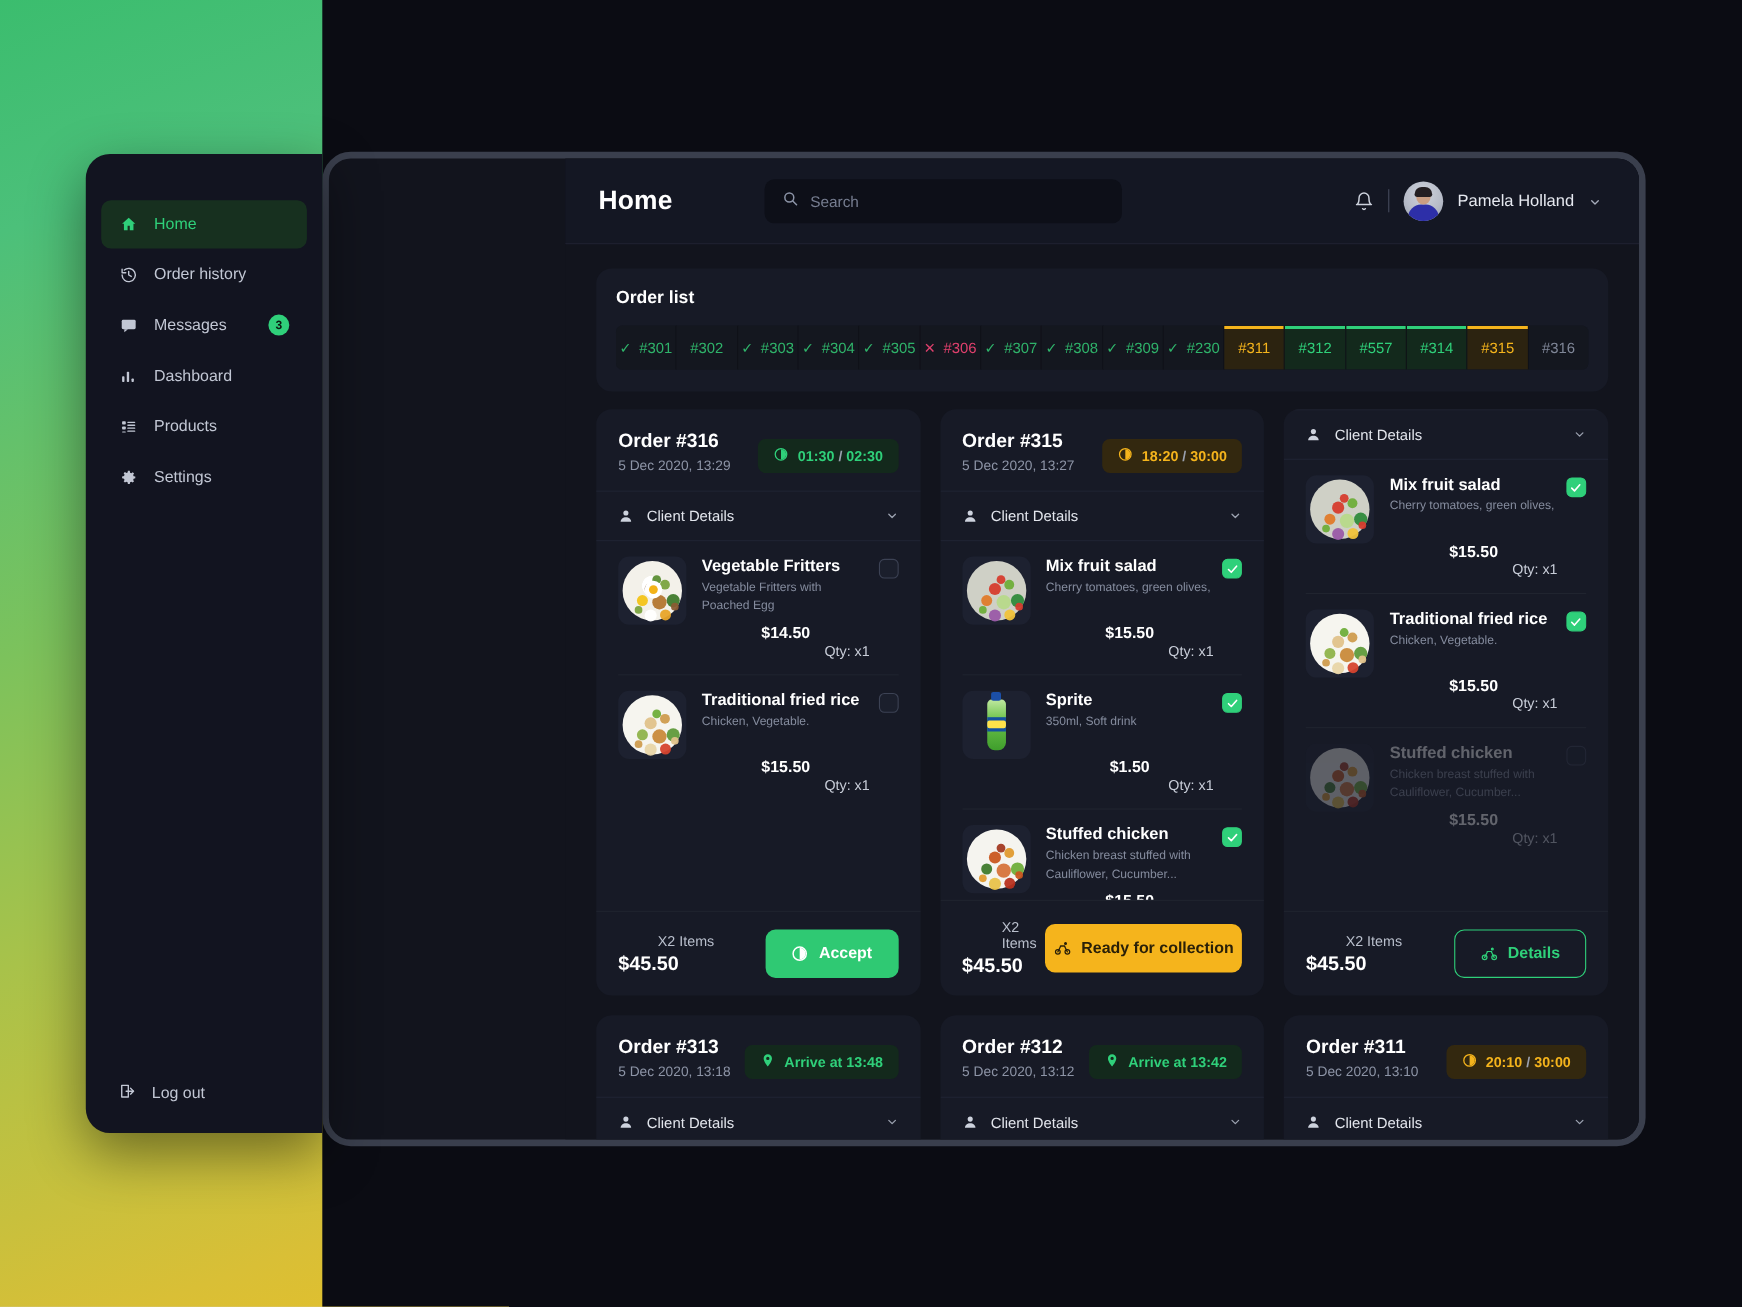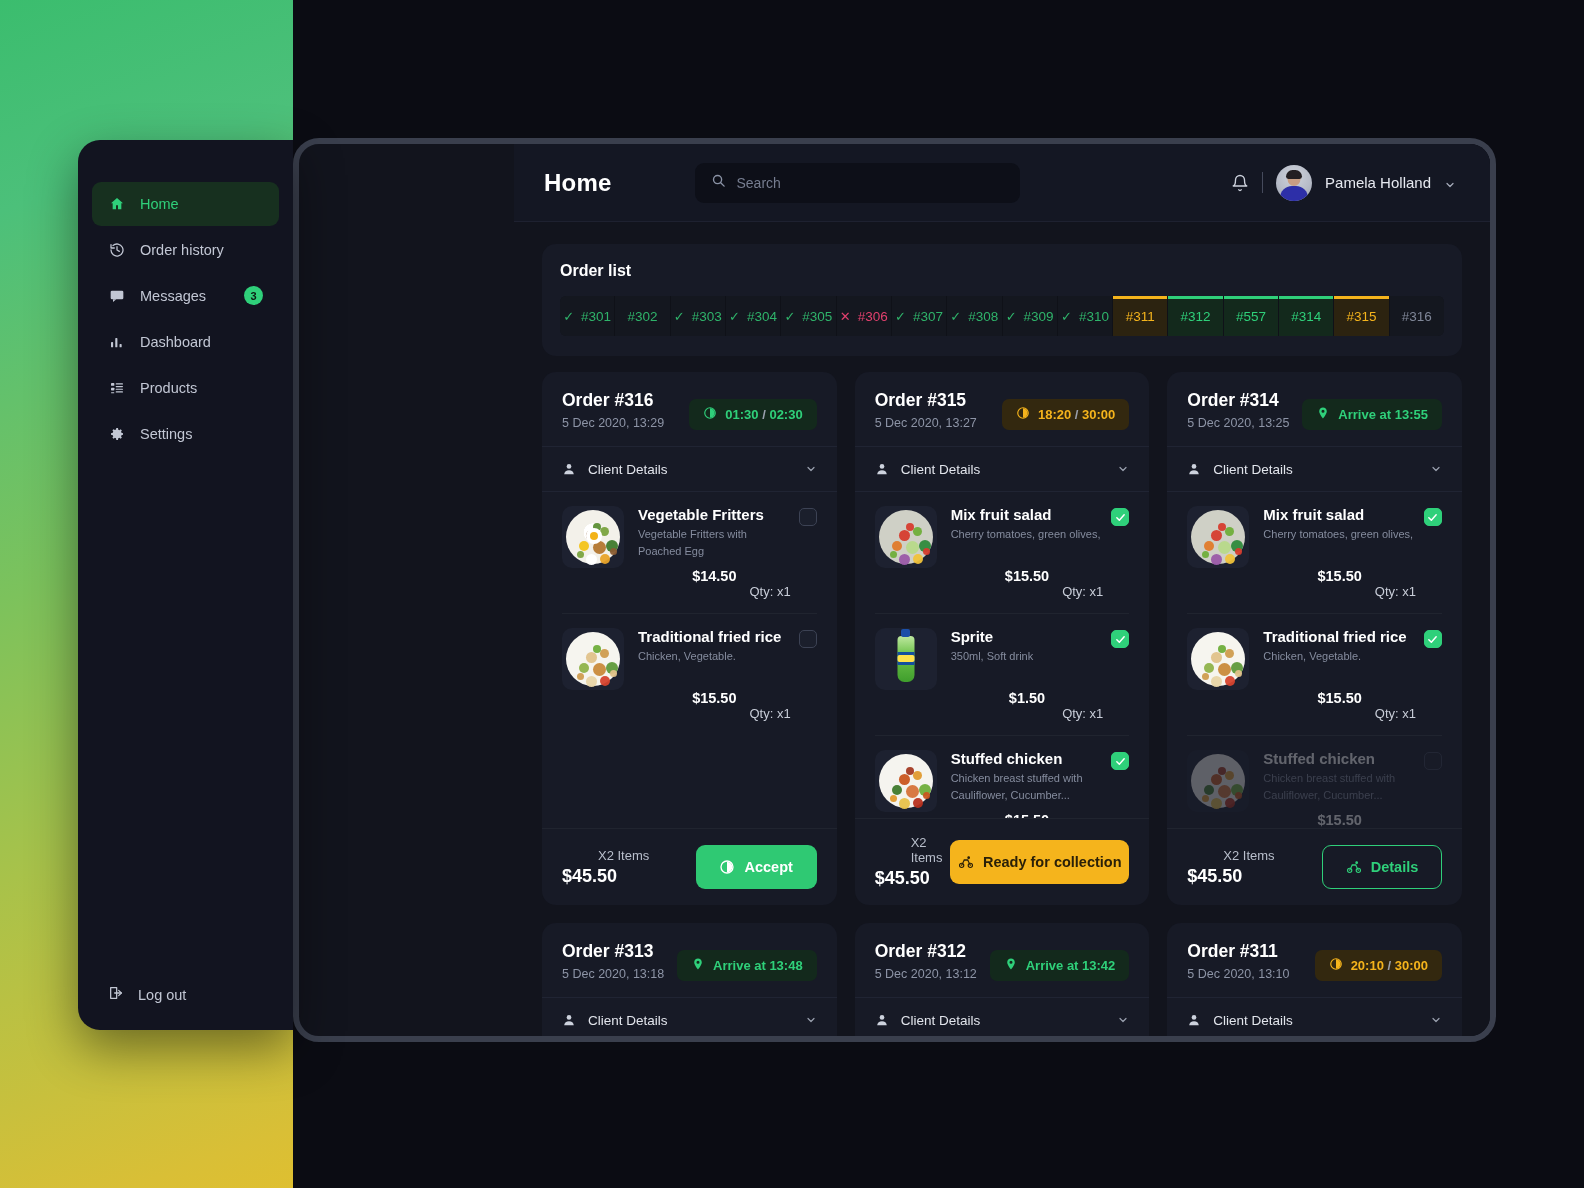--- a/index.html
+++ b/index.html
@@ -305,21 +305,21 @@
             <div class="tab done">
               <span class="mk">✓</span>
               <span>#308</span>
             </div>
             <div class="tab done">
               <span class="mk">✓</span>
               <span>#309</span>
             </div>
             <div class="tab done">
               <span class="mk">✓</span>
-              <span>#310</span>
+              <span>#230</span>
             </div>
             <div class="tab amber-act">
               <span>#311</span>
             </div>
             <div class="tab green-act">
               <span>#312</span>
             </div>
             <div class="tab green-act">
               <span>#557</span>
             </div>
@@ -553,32 +553,20 @@
                     <path d="M5.5 17l4-8h5l4 8"></path>
                     <path d="M9 9h6"></path>
                     <circle cx="16" cy="5.5" r="1.2" fill="currentColor"></circle>
                   </svg>
                 </span>
         <span>Ready for collection</span>
       </button>
     </div>
           </div>
           <div class="card">
-    <div class="card-head">
-      <div>
-        <div class="ord-no">Order #314</div>
-        <div class="ord-date">5 Dec 2020, 13:25</div>
-      </div>
-      <span class="pill loc">
-      <span><svg viewBox="0 0 24 24" fill="currentColor">
-                    <path d="M12 2.5c-3.6 0-6.5 2.9-6.5 6.5 0 4.9 6.5 12.5 6.5 12.5s6.5-7.6 6.5-12.5c0-3.6-2.9-6.5-6.5-6.5zm0 9a2.6 2.6 0 1 1 0-5.2 2.6 2.6 0 0 1 0 5.2z"></path>
-                  </svg></span>
-      <span>Arrive at 13:55</span>
-    </span>
-    </div>
     <div class="client-row">
       <span style="color:#cdd2dd;display:inline-flex;width:14px;height:14px">
                 <svg viewBox="0 0 24 24" fill="currentColor">
                   <circle cx="12" cy="7.5" r="4"></circle>
                   <path d="M3.8 21c0-4.2 3.7-7 8.2-7s8.2 2.8 8.2 7z"></path>
                 </svg>
               </span>
       <span>Client Details</span>
       <span class="ch">
         <svg viewBox="0 0 24 24" fill="none" stroke="#9aa0ae" stroke-width="2.4" stroke-linecap="round" stroke-linejoin="round">

